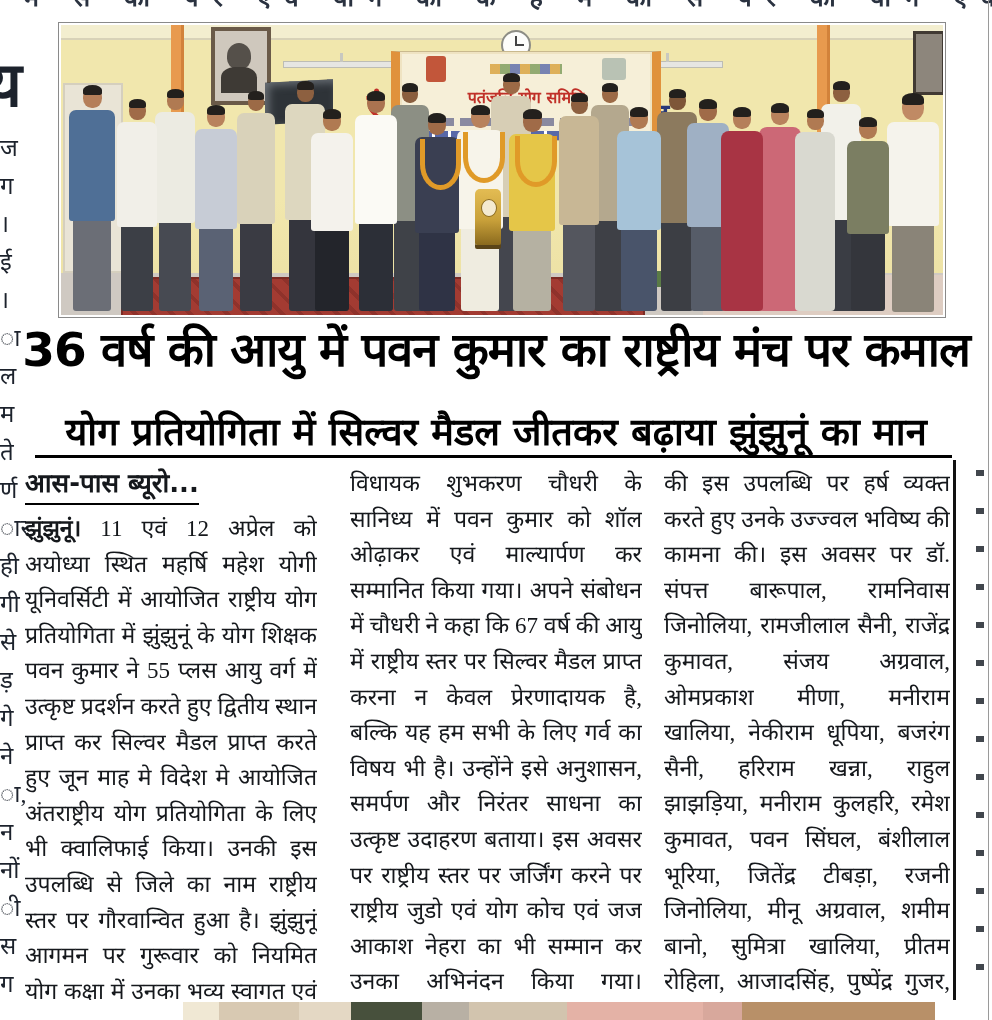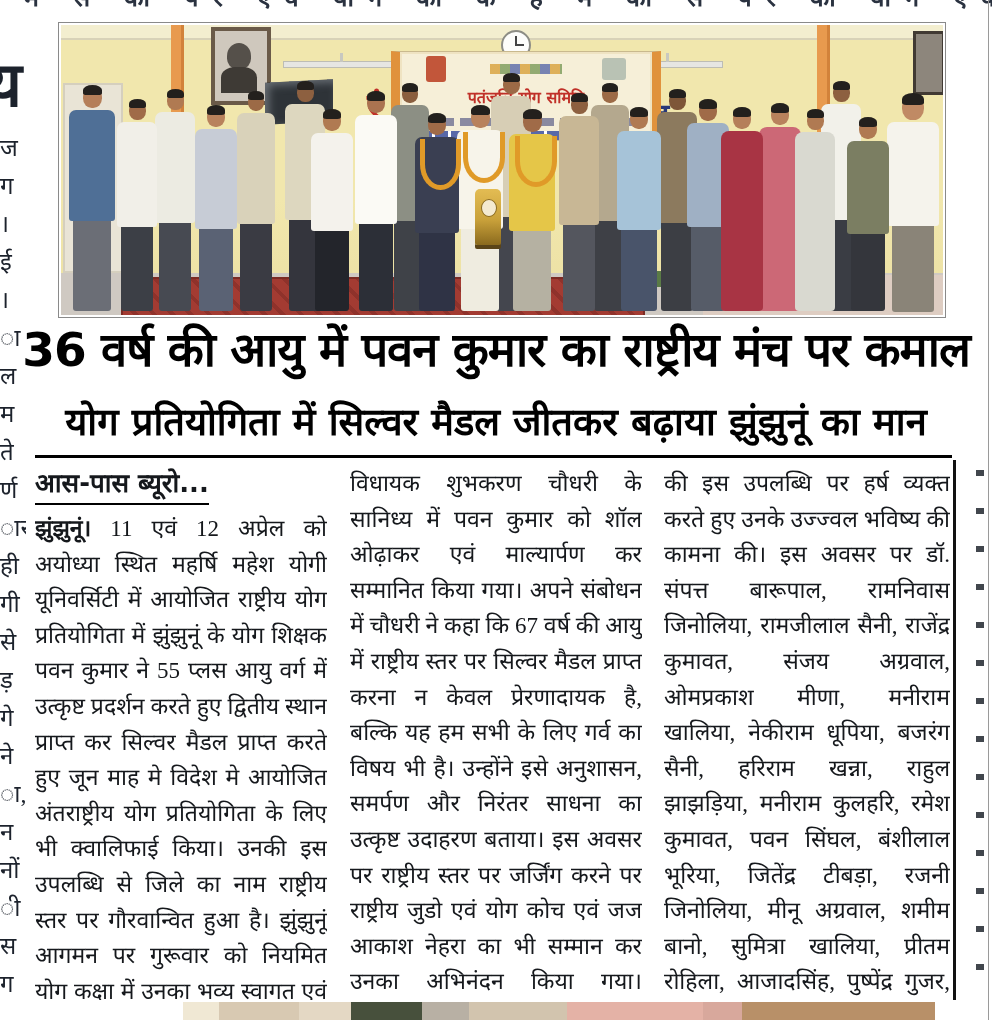--- a/index.html
+++ b/index.html
@@ -80,28 +80,28 @@
   .torso{margin:2px auto 0;width:100%;border-radius:7px 7px 3px 3px;position:relative;}
   .legs{margin:0 auto;width:82%;border-radius:0 0 3px 3px;}
   .dress{margin:2px auto 0;width:100%;border-radius:8px 8px 4px 4px;position:relative;}
   .garland{position:absolute;left:12%;top:2px;width:70%;height:46px;
         border:5px solid #e09a28;border-top:none;border-radius:0 0 50% 50%;}
 
   
   .headline{position:absolute;left:18px;width:956px;text-align:center;color:#000;
         font-family:"DejaVu Sans",sans-serif;font-weight:bold;white-space:nowrap;overflow:hidden;}
   .h1{top:316px;font-size:47px;letter-spacing:-1px;}
-  .h2{top:394px;font-size:38px;}
+  .h2{top:404px;font-size:38px;}
   .head-rule{position:absolute;left:35px;top:455px;width:917px;height:3px;background:#000;}
   .col-rule{position:absolute;left:953px;top:460px;width:3px;height:540px;background:#111;}
 
   
   .col{position:absolute;top:466px;height:534px;overflow:hidden;text-align:justify;
         font-size:23px;line-height:35.6px;color:#15181c;}
-  .col1{left:35px;width:292px;}
+  .col1{left:25px;width:292px;}
   .col2{left:350px;width:292px;}
   .col3{left:664px;width:286px;}
   .byline{display:inline-block;font-weight:bold;font-size:26px;line-height:34px;
         border-bottom:2px solid #000;padding-bottom:3px;margin-bottom:6px;
         font-family:"DejaVu Sans",sans-serif;}
   .dateline{font-weight:bold;font-family:"DejaVu Sans",sans-serif;}
 
   
   .bottom-photo{position:absolute;left:183px;top:1002px;width:752px;height:18px;display:flex;overflow:hidden;}
   .bottom-photo div{height:100%;}

